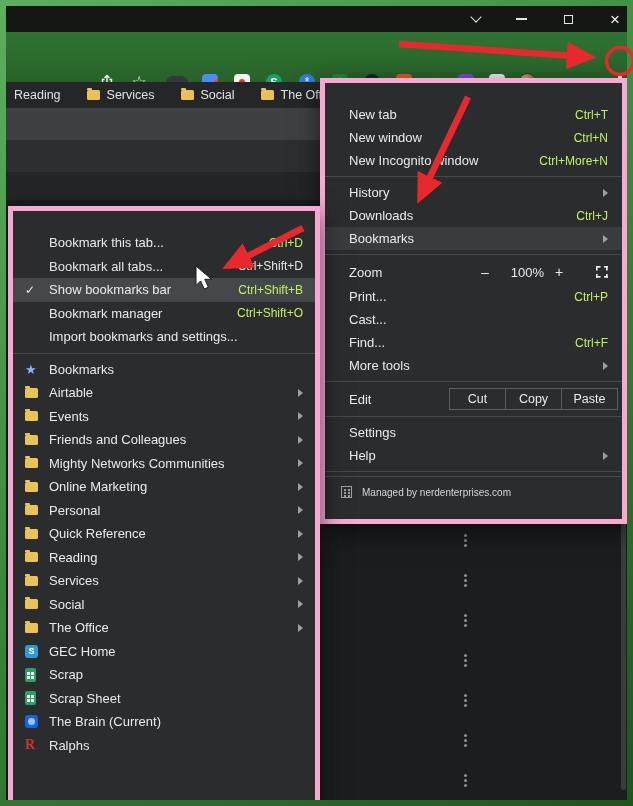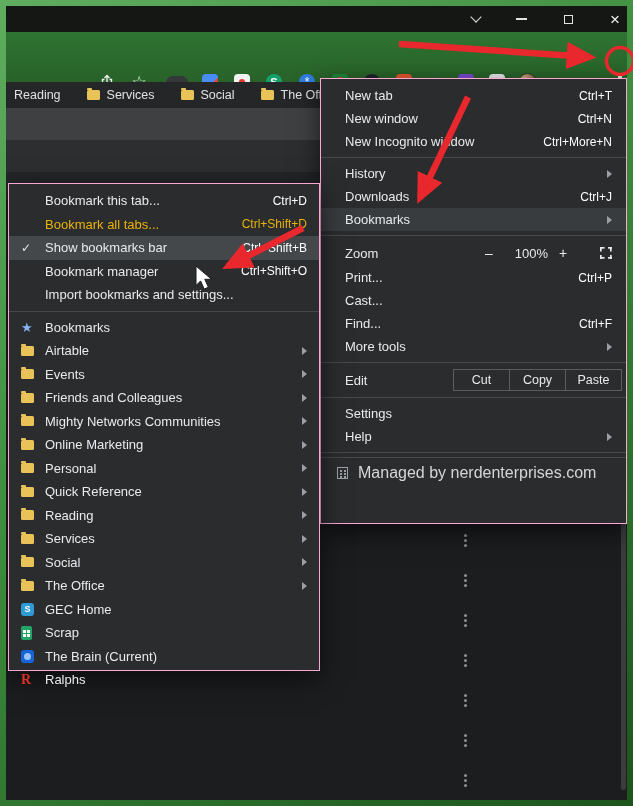--- a/index.html
+++ b/index.html
@@ -54,52 +54,52 @@
   
   .page { position:absolute; left:0; top:102px; width:100%; height:692px; background:#1c1d1f; }
   .band1 { position:absolute; left:0; top:0; width:100%; height:32px; background:#3e4042; }
   .band2 { position:absolute; left:0; top:32px; width:100%; height:32px; background:#2c2e30; }
   .band3 { position:absolute; left:0; top:64px; width:100%; height:28px; background:#232527; }
   .pg-kebab { position:absolute; left:452px; width:14px; height:16px; display:flex; align-items:center; justify-content:center; }
   .gdots { width:3px; height:3px; border-radius:50%; background:#8d9196; box-shadow:0 -5px 0 #8d9196, 0 5px 0 #8d9196; }
   .pg-scroll { position:absolute; right:1px; top:412px; width:5px; height:270px; background:#3a3c3e; border-radius:3px; }
 
   
-  .menu { position:absolute; background:#2b2c2e; border:1px solid #f9a8d4; box-shadow:0 8px 24px rgba(0,0,0,.6);
-          padding-top:5px; font-size:13px; color:#e8eaed; }
+  .menu { position:absolute; background:#2b2c2e; border:5px solid #f9a8d4; box-shadow:0 8px 24px rgba(0,0,0,.6);
+          padding-top:20px; font-size:13px; color:#e8eaed; }
   .main-menu { left:314px; top:72px; width:307px; height:446px; z-index:10; }
-  .bm-menu { left:2px; top:177px; width:312px; height:488px; z-index:12; }
+  .bm-menu { left:2px; top:200px; width:312px; height:600px; z-index:12; }
   .mrow { display:flex; align-items:center; height:23px; padding:0 14px 0 24px; }
   .mrow.tall { height:26px; }
   .bmrow { display:flex; align-items:center; height:23.5px; padding:0 12px; }
   .icn { width:24px; display:flex; align-items:center; flex:none; }
   .lbl { white-space:nowrap; }
   .grow { flex:1; }
-  .sc { font-size:12px; color:#ffffff; margin-left:14px; white-space:nowrap; }
+  .sc { font-size:12px; color:#bef264; margin-left:14px; white-space:nowrap; }
   .sep { height:1px; background:#46484b; margin:4px 0; }
   .hl { background:#45484b; }
   .hl-soft { background:#393c3f; }
-  .dis { color:#eab308; }
+  .dis { color:#e5e5e5; }
   .sub { width:0; height:0; border-left:5px solid #9aa0a6; border-top:4.5px solid transparent; border-bottom:4.5px solid transparent; margin-left:10px; flex:none; }
   .check { color:#e8eaed; font-size:12px; }
   .rootstar { color:#8ab4f8; font-size:13px; }
   .zbtn { width:30px; text-align:center; color:#e8eaed; font-size:14px; }
   .zval { width:44px; text-align:right; }
   .fullscreen-ic { width:12px; height:12px; margin-left:22px; flex:none; background:
       linear-gradient(#e8eaed,#e8eaed) top left/4.5px 1.7px no-repeat,
       linear-gradient(#e8eaed,#e8eaed) top left/1.7px 4.5px no-repeat,
       linear-gradient(#e8eaed,#e8eaed) top right/4.5px 1.7px no-repeat,
       linear-gradient(#e8eaed,#e8eaed) top right/1.7px 4.5px no-repeat,
       linear-gradient(#e8eaed,#e8eaed) bottom left/4.5px 1.7px no-repeat,
       linear-gradient(#e8eaed,#e8eaed) bottom left/1.7px 4.5px no-repeat,
       linear-gradient(#e8eaed,#e8eaed) bottom right/4.5px 1.7px no-repeat,
       linear-gradient(#e8eaed,#e8eaed) bottom right/1.7px 4.5px no-repeat; }
   .erow { padding-right:4px; }
   .ecell { width:57px; height:22px; border:1px solid #5a5d60; margin-left:-1px; display:flex; align-items:center; justify-content:center; font-size:12.5px; }
-  .mgd { display:flex; align-items:center; height:31px; padding:0 14px 0 16px; border-top:1px solid #46484b; margin-top:4px; gap:10px; font-size:16px; color:#d4d6d8; }
+  .mgd { display:flex; align-items:center; height:31px; padding:0 14px 0 16px; border-top:1px solid #46484b; margin-top:4px; gap:10px; font-size:10px; color:#d4d6d8; }
   .building { width:11px; height:12px; border:1.2px solid #9aa0a6; position:relative; flex:none; }
   .building::before { content:""; position:absolute; left:2px; top:2px; width:2px; height:2px; background:#9aa0a6;
       box-shadow:4px 0 0 #9aa0a6, 0 3px 0 #9aa0a6, 4px 3px 0 #9aa0a6, 0 6px 0 #9aa0a6, 4px 6px 0 #9aa0a6; }
 
   
   .ic-gec { width:13px; height:13px; border-radius:3px; background:#2f9bd6; color:#fff; font-size:9px; font-weight:bold;
             display:flex; align-items:center; justify-content:center; }
   .ic-sheets { width:11px; height:14px; background:#23a566; border-radius:2px; position:relative; }
   .ic-sheets::after { content:""; position:absolute; left:2px; top:4px; right:2px; bottom:3px; background:
       linear-gradient(to right, transparent 42%, #23a566 42%, #23a566 58%, transparent 58%),
@@ -444,20 +444,26 @@
           <span class="icn">
             <span class="ic-gec">S</span>
           </span>
           <span class="lbl">GEC Home</span>
         </div>
       <div class="bmrow">
           <span class="icn">
             <span class="ic-sheets"></span>
           </span>
           <span class="lbl">Scrap</span>
+        </div>
+      <div class="bmrow">
+          <span class="icn">
+            <span class="ic-sheets"></span>
+          </span>
+          <span class="lbl">Scrap Sheet</span>
         </div>
       <div class="bmrow">
           <span class="icn">
             <span class="ic-brain"></span>
           </span>
           <span class="lbl">The Brain (Current)</span>
         </div>
       <div class="bmrow">
           <span class="icn">
             <span class="ic-r">R</span>

